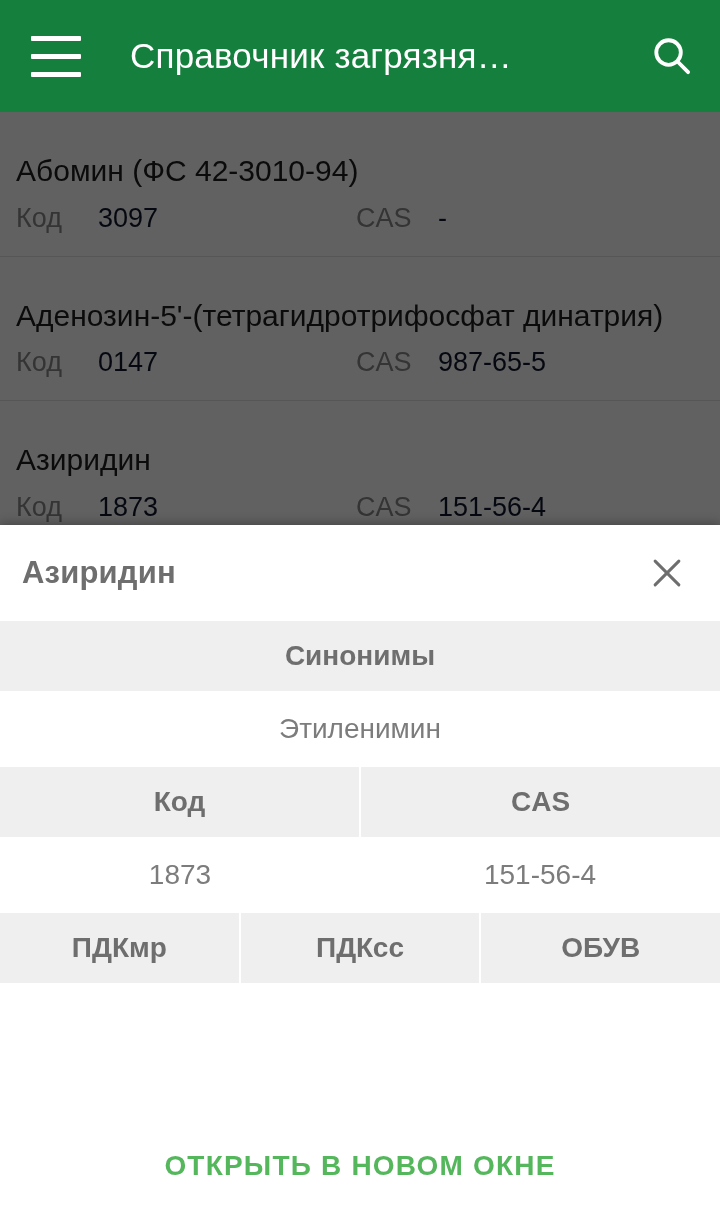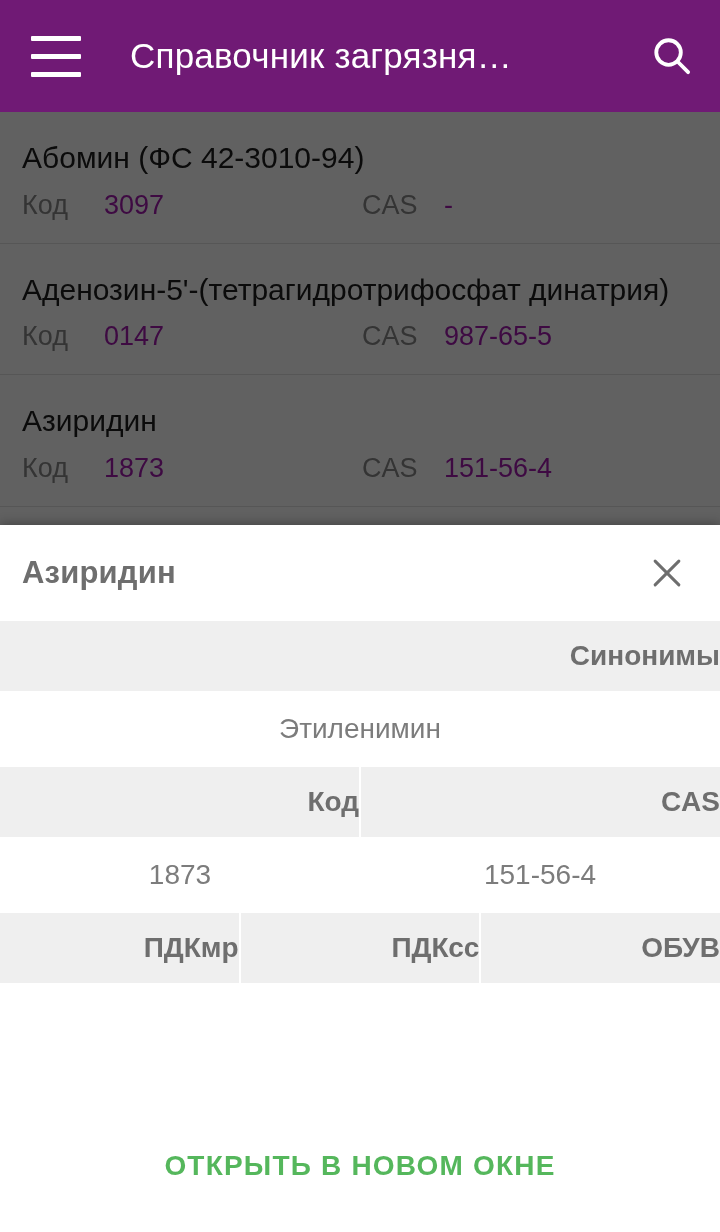--- a/index.html
+++ b/index.html
@@ -12,21 +12,21 @@
   }
 
   
   #app-screen{
     position:absolute; inset:0;
     background:#ffffff;
   }
 
   #appbar{
     position:absolute; top:0; left:0; width:720px; height:112px;
-    background:#701a75;
+    background:#15803d;
     display:flex; align-items:center;
   }
   #menu-btn{
     width:112px; height:112px;
     display:flex; flex-direction:column; align-items:center; justify-content:center;
     gap:13px;
     cursor:pointer;
   }
   #menu-btn span{ display:block; width:50px; height:5px; background:#ffffff; border-radius:1px; }
 
@@ -48,37 +48,38 @@
     cursor:pointer;
   }
   .mag{ width:46px; height:46px; }
 
   
   #list{
     position:absolute; top:112px; left:0; width:720px; bottom:0;
     background:#ffffff;
   }
   .list-item{
-    padding:26px 22px 22px 22px;
+    padding:26px 22px 22px 16px;
     border-bottom:1px solid #e2e2e2;
+    margin-top:13px;
   }
   .li-title{
     font-size:30px;
     color:#1d1d1d;
     line-height:1.32;
     font-weight:400;
   }
   .li-meta{
     margin-top:12px;
     display:flex;
     font-size:27px;
     color:#8a8a8a;
   }
   .li-meta .lbl{ width:82px; }
-  .li-meta .val{ color:#a21caf; }
+  .li-meta .val{ color:#0f172a; }
   .li-meta .cell-a{ width:340px; display:flex; }
   .li-meta .cell-b{ display:flex; }
   .li-meta .lbl2{ width:82px; }
 
   
   #scrim{
     position:absolute; top:112px; left:0; width:720px; bottom:0;
     background:rgba(0,0,0,0.62);
     pointer-events:none;
   }
@@ -117,21 +118,21 @@
     background:#ffffff;
   }
 
   .hdr-row{
     background:#efefef;
     display:flex;
     width:100%;
   }
   .hdr-cell{
     flex:1;
-    text-align:right;
+    text-align:center;
     font-size:28px;
     font-weight:bold;
     color:#6e6e6e;
     padding:19px 0;
     border-right:2px solid #ffffff;
   }
   .hdr-cell:last-child{ border-right:none; }
 
   .val-row{
     background:#ffffff;

